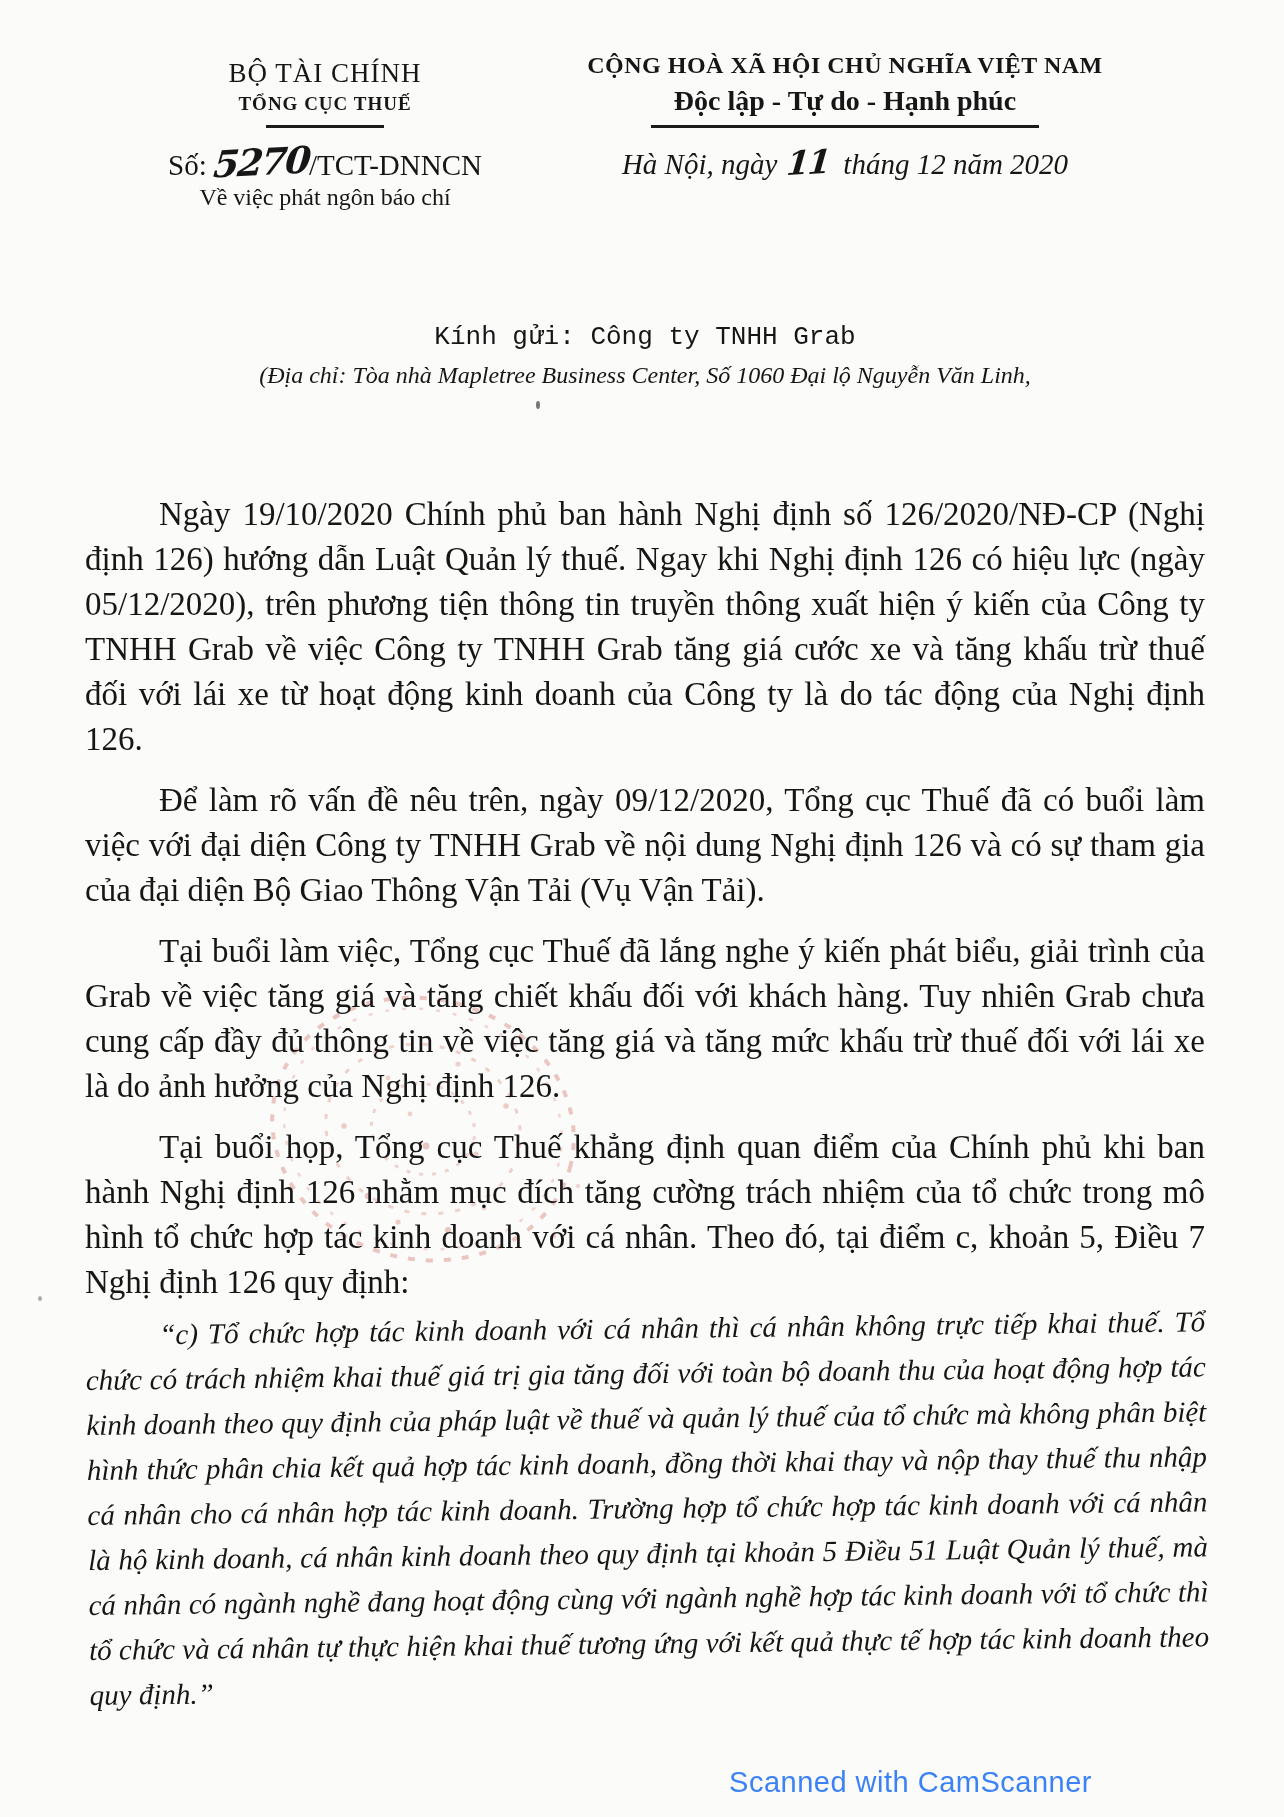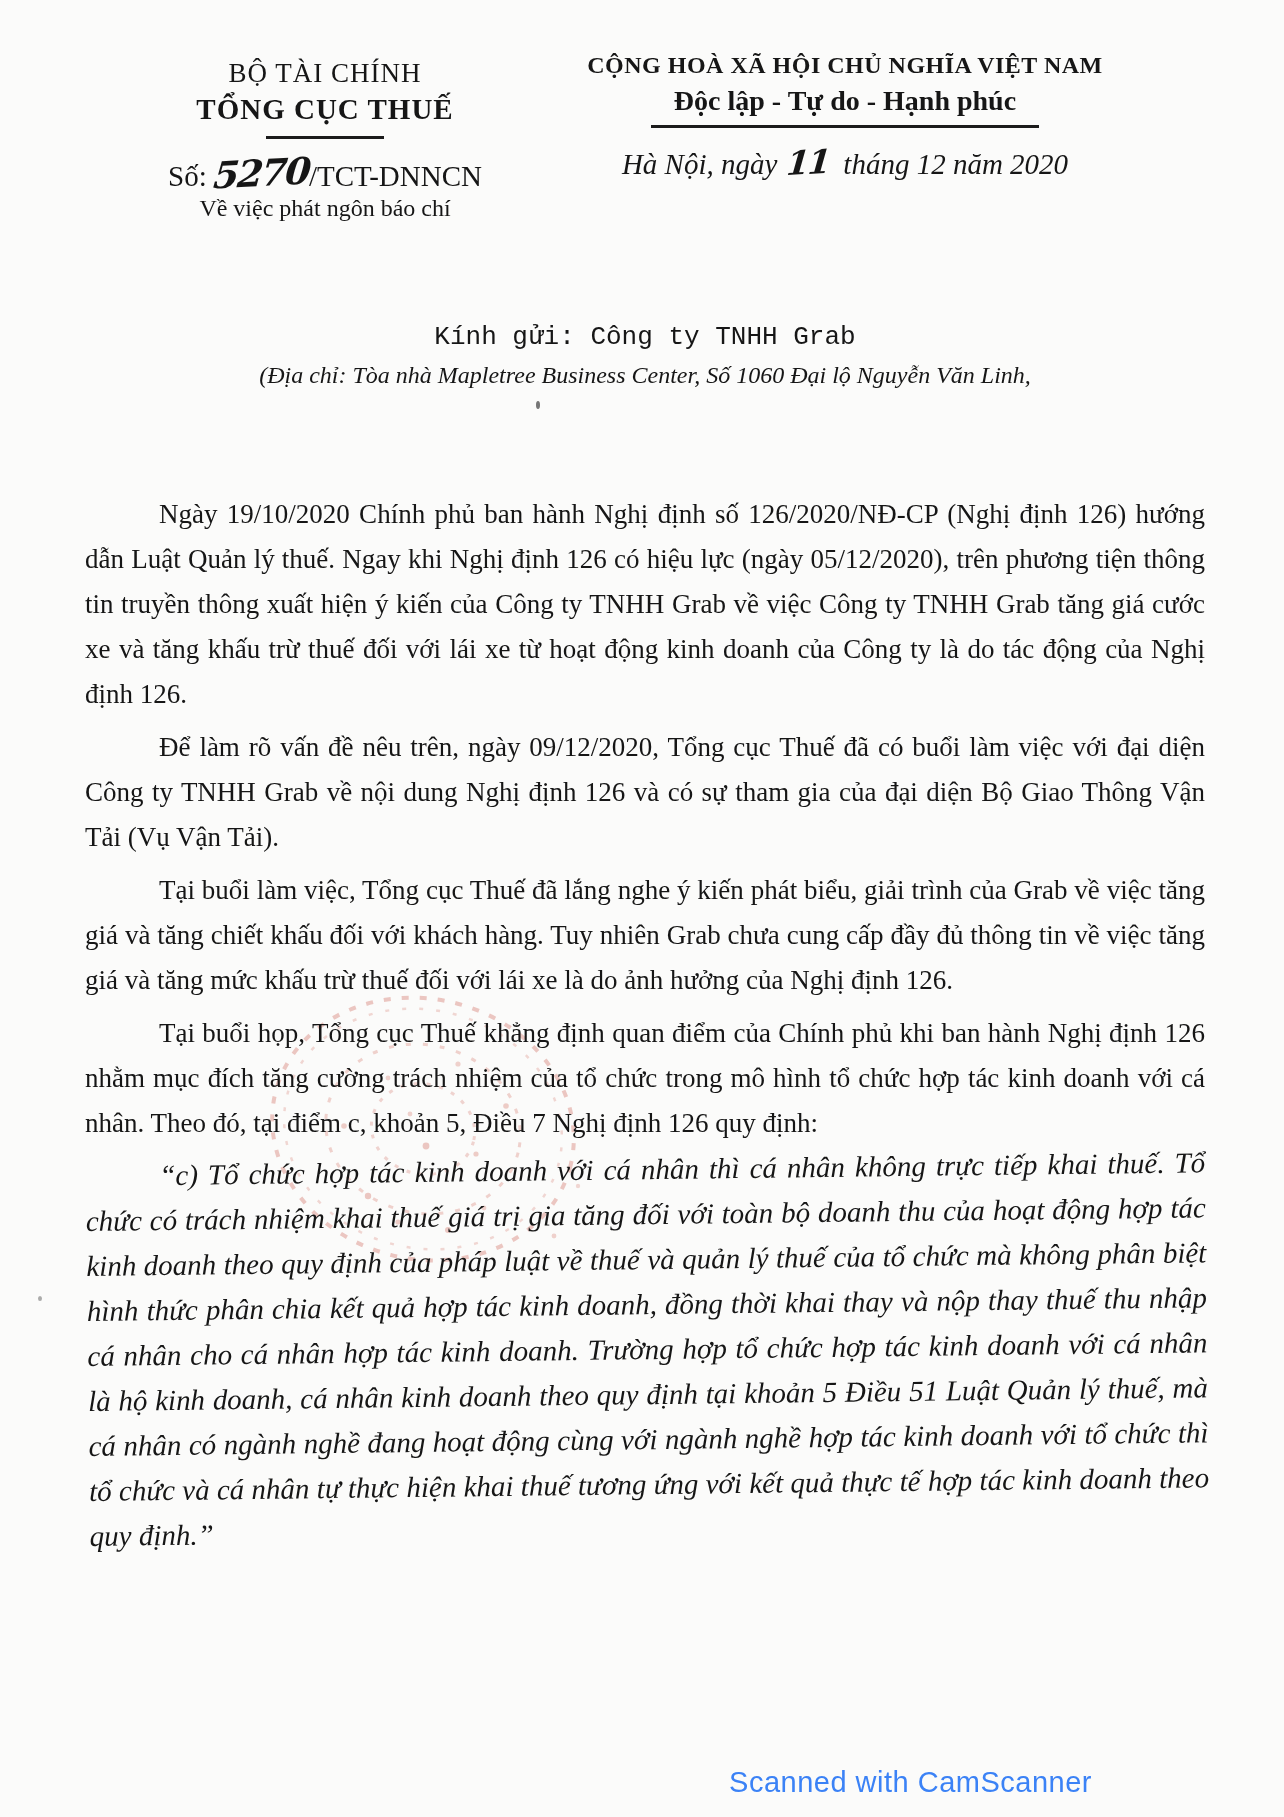--- a/index.html
+++ b/index.html
@@ -20,21 +20,21 @@
   }
   
   .hdr{position:relative;height:230px;}
   .hdr-left{
     position:absolute;left:0;top:12px;width:480px;text-align:center;
   }
   .hdr-right{
     position:absolute;left:460px;top:6px;width:600px;text-align:center;
   }
   .ministry{font-size:27px;letter-spacing:1px;}
-  .department{font-size:29px;font-weight:bold;letter-spacing:1px;margin-top:4px;}
+  .department{font-size:19px;font-weight:bold;letter-spacing:1px;margin-top:4px;}
   .rule-left{width:118px;border:none;border-top:3px solid #1b1b1b;margin:10px auto 0 auto;}
   .so-line{margin-top:16px;font-size:29px;text-align:center;white-space:nowrap;}
   .subject{font-size:24px;margin-top:2px;}
   .country{font-size:24px;font-weight:bold;letter-spacing:.5px;}
   .motto{font-size:28px;font-weight:bold;margin-top:6px;}
   .rule-right{width:388px;border:none;border-top:3px solid #1b1b1b;margin:8px auto 0 auto;}
   .dateline{margin-top:18px;font-size:29px;font-style:italic;white-space:nowrap;}
   .hand{
     font-family:"DejaVu Serif", serif;
     font-style:italic;font-weight:700;font-size:37px;line-height:1;
@@ -42,22 +42,22 @@
     letter-spacing:-2px;
   }
   .hand-day{margin:0 14px 0 10px;font-size:33px;}
   
   .recipient{margin-top:46px;text-align:center;}
   .salutation{font-size:26px;font-family:Liberation Mono, monospace;}
   .addr{font-size:24px;font-style:italic;line-height:42px;margin-top:2px;}
   
   .letter-body{margin-top:96px;}
   .para{
-    font-size:27px;line-height:45px;text-align:justify;
-    text-indent:74px;margin:0 0 8px 0;
+    font-size:33px;line-height:45px;text-align:justify;
+    text-indent:74px;margin:16px 0 8px 0;
   }
   .quote{
     font-size:29px;line-height:45px;text-align:justify;
     font-style:italic;text-indent:74px;margin:4px 0 0 0;
     transform:rotate(-0.7deg);transform-origin:left top;
   }
   
   .stamp{
     position:absolute;left:248px;top:986px;width:350px;height:286px;
     z-index:0;opacity:.55;filter:blur(0.5px);

